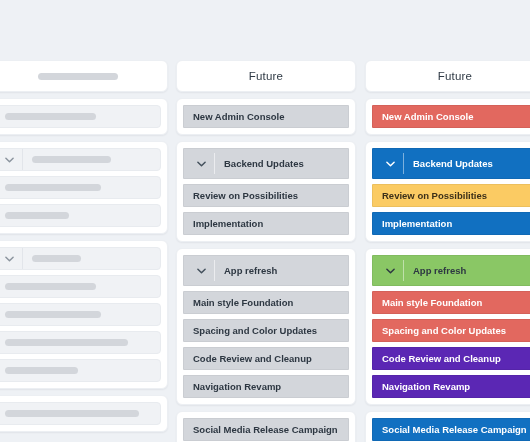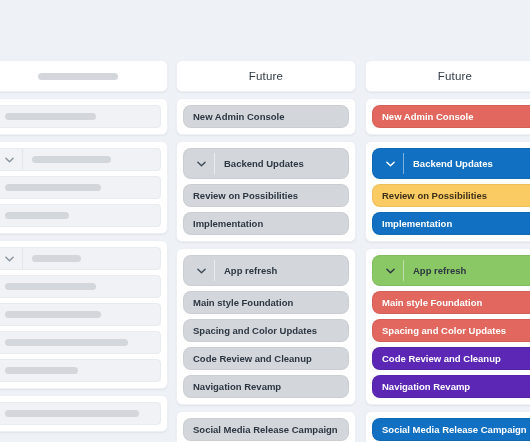--- a/index.html
+++ b/index.html
@@ -44,21 +44,21 @@
     border-radius:6px;
     padding:6px;
     box-shadow:0 1px 2px rgba(16,24,40,.06);
     border:1px solid #eceff3;
     display:flex;flex-direction:column;gap:5px;
   }
 
   
   .pill{
     height:21px;
-    border-radius:8px;
+    border-radius:1px;
     display:flex;align-items:center;
     padding:0 9px;
     font-size:9.5px;
     font-weight:700;
     color:#2d3742;
     background:#d3d6db;
     border:1px solid rgba(0,0,0,.04);
     white-space:nowrap;
     overflow:hidden;
     text-align:right;

